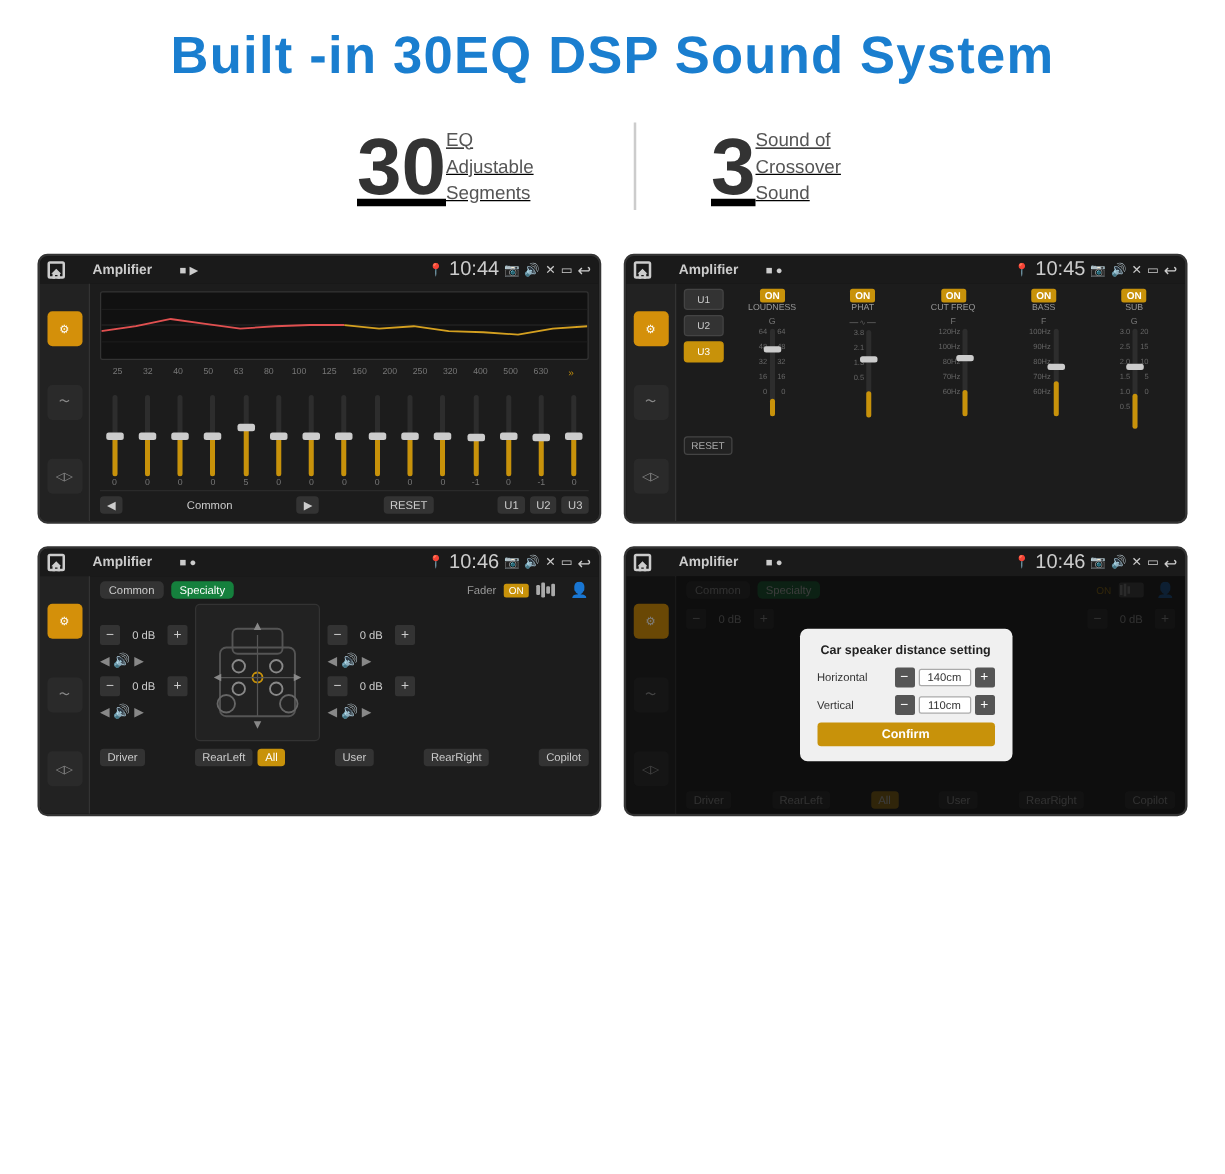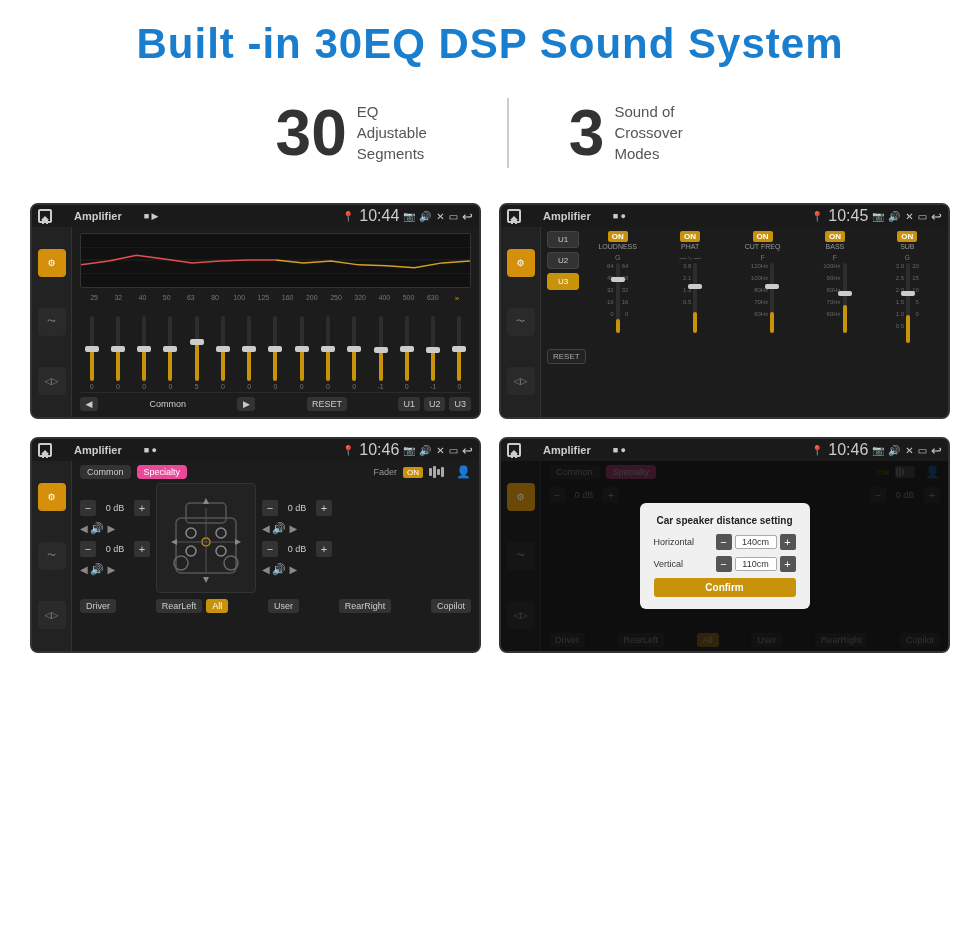--- a/index.html
+++ b/index.html
@@ -30,23 +30,23 @@
     
     .stats-row {
       display: flex;
       justify-content: center;
       align-items: center;
       margin-bottom: 35px;
       gap: 0;
     }
     .stat-item {
       display: flex;
-      align-items: flex-start;
-      gap: 10px;
+      align-items: center;
       padding: 0 60px;
+      text-decoration: underline;
     }
     .stat-number {
       font-size: 64px;
       font-weight: 700;
       color: #333;
       line-height: 1;
     }
     .stat-desc {
       font-size: 15px;
       color: #555;
@@ -373,21 +373,21 @@
       gap: 6px;
     }
     .common-btn {
       background: #333;
       border-radius: 4px;
       padding: 2px 7px;
       font-size: 9px;
       color: #ccc;
     }
     .specialty-btn {
-      background: #ec4899;
+      background: #15803d;
       border-radius: 4px;
       padding: 2px 7px;
       font-size: 9px;
       color: #fff;
     }
     .fader-label {
       font-size: 9px;
       color: #999;
       margin-left: auto;
     }
@@ -588,21 +588,21 @@
       <span class="stat-desc">
         <span>EQ Adjustable</span><br>
         <span>Segments</span>
       </span>
     </div>
     <div class="stat-divider"></div>
     <div class="stat-item">
       <span class="stat-number">3</span>
       <span class="stat-desc">
         <span>Sound of</span><br>
-        <span>Crossover Modes</span>
+        <span>Crossover Sound</span>
       </span>
     </div>
   </div>
 
   <div class="screens-grid">
 
     <div class="screen-container">
       <div class="status-bar">
         <div class="status-left">
           <div class="home-icon">

